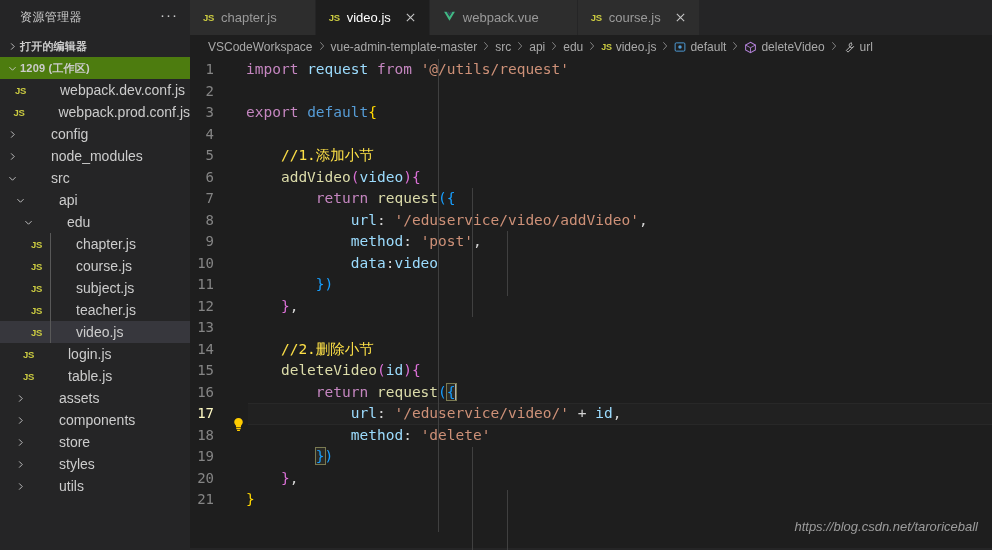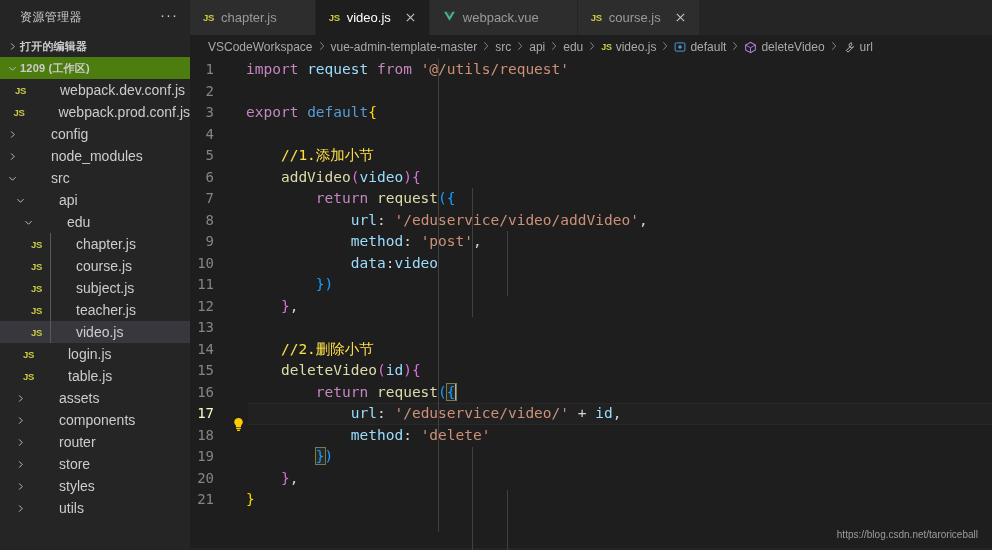--- a/index.html
+++ b/index.html
@@ -179,24 +179,24 @@
   .match {
     outline: 1px solid #7a7a52; outline-offset: 0px;
     background: rgba(120,120,80,0.12);
   }
   .cursor {
     display: inline-block; width: 2px; height: 18px;
     background: #aeafad; vertical-align: -4px; margin: 0 -1px;
   }
 
   .watermark {
-    position: absolute; right: 14px; bottom: 10px;
-    font-size: 10px; color: #9c9c9c;
+    position: absolute; right: 14px; bottom: 16px;
+    font-size: 13px; color: #9c9c9c;
     font-family: "Liberation Sans", sans-serif;
-    z-index: 20; pointer-events: none;
+    z-index: 20; pointer-events: none; font-style: italic;
   }
   .bottombar {
     position: absolute; left: 0; right: 0; bottom: 0;
     height: 2px; background: #252526;
   }
   .scrollbar-edge {
     position: absolute; right: 0; top: 0; bottom: 0; width: 14px;
   }
 </style>
 </head>
@@ -329,29 +329,20 @@
           <span class="rlabel">assets</span>
         </div>
         <div class="row">
           <span class="ind" style="width: 12px;"></span>
           <span class="tw">
             <svg width="11" height="11" viewBox="0 0 16 16">
               <path d="M6 3.5 L10.5 8 L6 12.5" fill="none" stroke="currentColor" stroke-width="1.3"></path>
             </svg>
           </span>
           <span class="rlabel">components</span>
-        </div>
-        <div class="row">
-          <span class="ind" style="width: 12px;"></span>
-          <span class="tw">
-            <svg width="11" height="11" viewBox="0 0 16 16">
-              <path d="M6 3.5 L10.5 8 L6 12.5" fill="none" stroke="currentColor" stroke-width="1.3"></path>
-            </svg>
-          </span>
-          <span class="rlabel">router</span>
         </div>
         <div class="row">
           <span class="ind" style="width: 12px;"></span>
           <span class="tw">
             <svg width="11" height="11" viewBox="0 0 16 16">
               <path d="M6 3.5 L10.5 8 L6 12.5" fill="none" stroke="currentColor" stroke-width="1.3"></path>
             </svg>
           </span>
           <span class="rlabel">store</span>
         </div>

